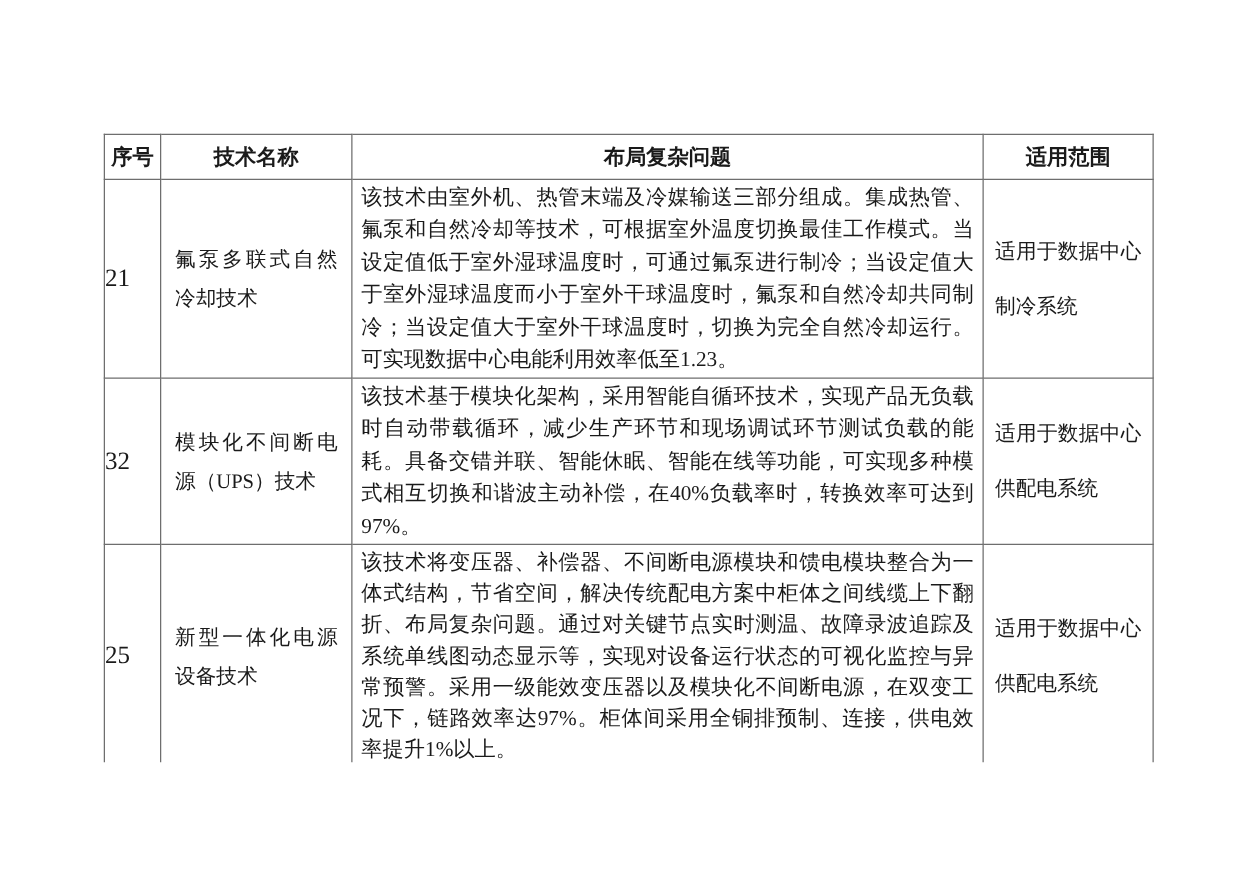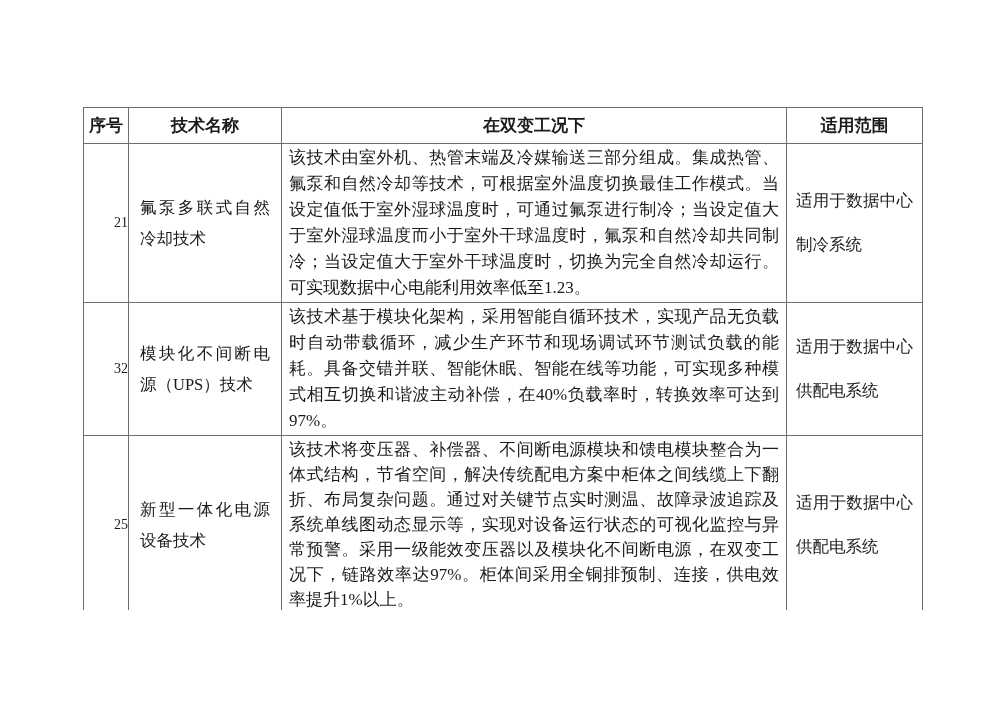--- a/index.html
+++ b/index.html
@@ -40,22 +40,22 @@
   .tech-table tr.r1 { height: 156px; }
   .tech-table tr.r2 { height: 104px; }
   .tech-table tr.r3 { height: 151px; }
 
   .tech-table th {
     font-weight: bold;
     font-size: 17px;
     text-align: center;
   }
   td.cell-num {
-    text-align: right;
-    font-size: 14px;
+    text-align: left;
+    font-size: 20px;
   }
   td.cell-name {
     font-size: 16.5px;
     line-height: 31px;
     padding: 0 11px;
     text-align: justify;
     text-align-last: left;
     margin-left: 47px;
   }
   td.cell-desc {
@@ -93,21 +93,21 @@
     <colgroup>
       <col class="c-num">
       <col class="c-name">
       <col class="c-desc">
       <col class="c-scope">
     </colgroup>
     <thead>
       <tr>
         <th>序号</th>
         <th>技术名称</th>
-        <th>在双变工况下</th>
+        <th>布局复杂问题</th>
         <th>适用范围</th>
       </tr>
     </thead>
     <tbody>
       <tr class="r1">
         <td class="cell-num">21</td>
         <td class="cell-name">氟泵多联式自然冷却技术</td>
         <td class="cell-desc">该技术由室外机、热管末端及冷媒输送三部分组成。集成热管、氟泵和自然冷却等技术，可根据室外温度切换最佳工作模式。当设定值低于室外湿球温度时，可通过氟泵进行制冷；当设定值大于室外湿球温度而小于室外干球温度时，氟泵和自然冷却共同制冷；当设定值大于室外干球温度时，切换为完全自然冷却运行。可实现数据中心电能利用效率低至1.23。</td>
         <td class="cell-scope">适用于数据中心制冷系统</td>
       </tr>

